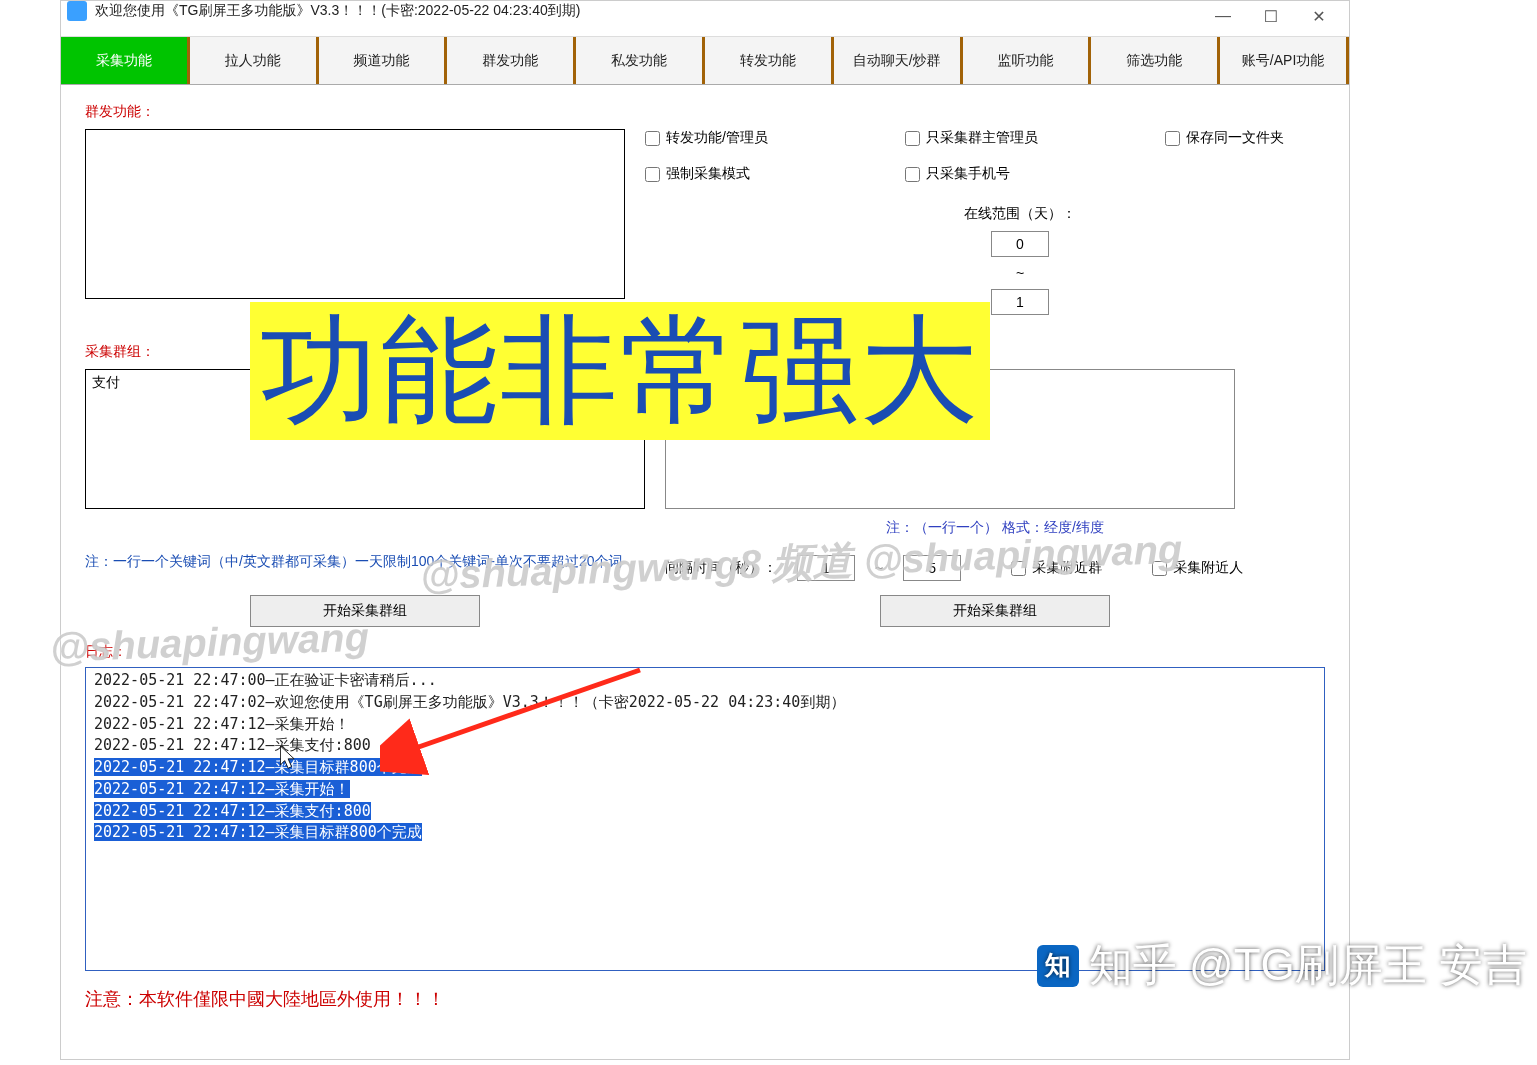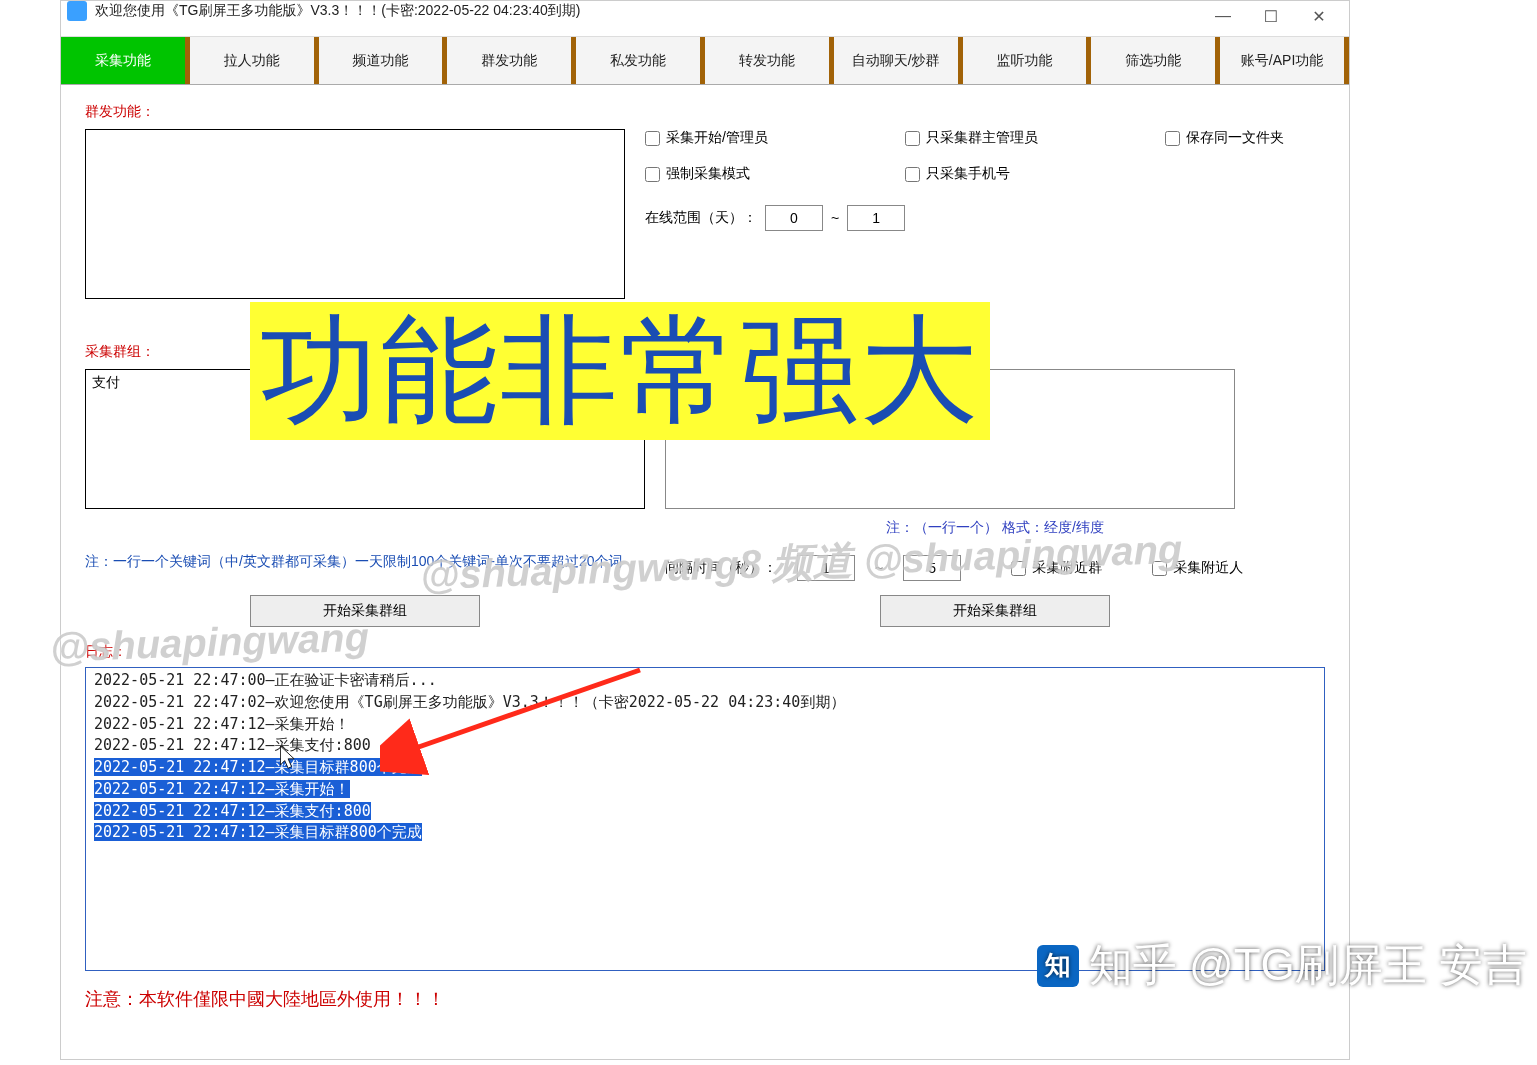--- a/index.html
+++ b/index.html
@@ -18,21 +18,21 @@
     border-bottom: 1px solid #ddd; padding: 0 6px; background: #fff;
   }
   .titlebar-left { display: flex; align-items: center; gap: 8px; }
   .app-icon { width: 20px; height: 20px; background: #3aa0ff; border-radius: 3px; }
   .title-text { font-size: 14px; color: #222; }
   .win-controls { display: flex; }
   .win-btn { width: 48px; height: 30px; display: flex; align-items: center; justify-content: center; color: #555; font-size: 16px; }
 
   .tabbar { display: flex; border-bottom: 1px solid #aaa; height: 48px; }
   .tab {
-    flex: 1 1 0; border-right: 5px solid #a16207; display: flex; align-items: center; justify-content: center;
+    flex: 1 1 0; border-right: 3px solid #a16207; display: flex; align-items: center; justify-content: center;
     background: #f4f4f4; font-size: 14px; color: #222; cursor: pointer;
   }
   .tab.active { background: #00c400; color: #fff; font-weight: 500; }
 
   .content { padding: 18px 24px; position: relative; }
 
   .label-red { color: #c00; font-weight: 500; }
   .label-blue { color: #1a4db3; }
   .label-purple { color: #3040c0; }
 
@@ -89,21 +89,21 @@
   }
   .wm1 { left: 50px; top: 620px; transform: rotate(-2deg); }
   .wm2 { left: 420px; top: 535px; transform: rotate(-2deg); }
   .wm3 {
     position: absolute; right: 10px; bottom: 70px; color: #fff; font-family: Arial, sans-serif;
     font-size: 44px; font-weight: 400; text-shadow: 0 0 4px rgba(0,0,0,0.7);
     display: flex; align-items: center; gap: 10px;
   }
   .zhihu-icon { width: 42px; height: 42px; background: #0a66c2; color: #fff; border-radius: 6px; display: flex; align-items: center; justify-content: center; font-size: 26px; font-weight: bold; }
 
-  .row-range { display: flex; align-items: center; gap: 8px; margin-top: 22px; }
+  .row-range { display: flex; align-items: center; gap: 8px; margin-top: 22px; flex-direction: column; }
 
   .cursor-icon { position: absolute; left: 280px; top: 746px; width: 18px; height: 24px; }
 </style>
 </head>
 <body>
 
 <div class="window">
 
   <div class="titlebar">
     <div class="titlebar-left">
@@ -136,21 +136,21 @@
       <div class="label-red">群发功能：</div>
       <div class="flex-row">
         <div>
           <div class="members-box"></div>
           <div class="note-row label-blue" style="text-align:center;">注：-</div>
         </div>
         <div style="flex:1;">
           <div class="checks">
             <label class="check">
                 <input type="checkbox" style="">
-                <span>采集开始/管理员</span>
+                <span>转发功能/管理员</span>
               </label>
             <label class="check">
                 <input type="checkbox" style="">
                 <span>只采集群主管理员</span>
               </label>
             <label class="check">
                 <input type="checkbox" style="">
                 <span>保存同一文件夹</span>
               </label>
             <label class="check">

